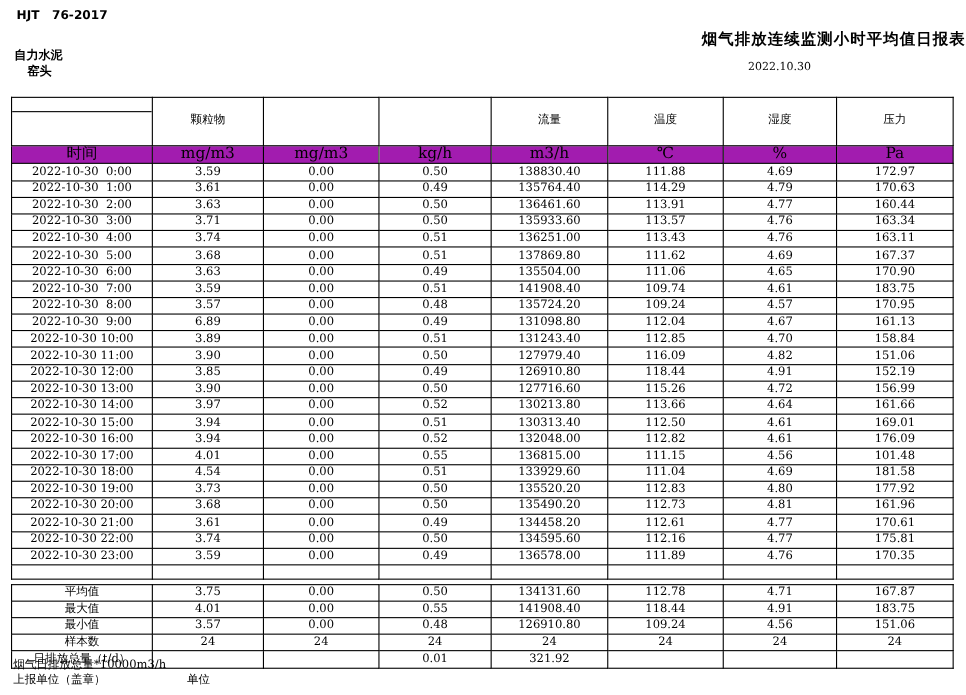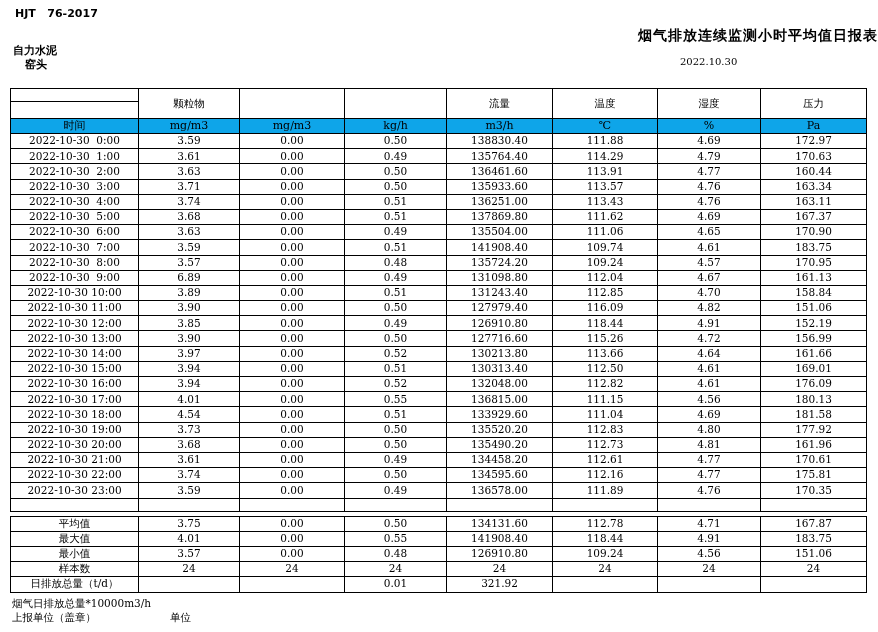--- a/index.html
+++ b/index.html
@@ -40,27 +40,27 @@
   }
   col.c1 { width:128px; }
   col.c2 { width:101px; }
   col.c3 { width:105px; }
   col.c4 { width:102px; }
   col.c5 { width:106px; }
   col.c6 { width:105px; }
   col.c7 { width:103px; }
   col.c8 { width:106px; }
 
-  tr.group-row { height:30px; }
+  tr.group-row { height:44px;font-family:Liberation Mono, monospace; }
   td.split-cell { padding:0; vertical-align:top; }
   td.split-cell .split-top { height:12px; border-bottom:1px solid #000; }
   td.split-cell .split-bottom { height:13px; }
 
   tr.unit-row { height:15px; }
-  tr.unit-row td { background:#0ea5e9; font-size:11px; }
+  tr.unit-row td { background:#a21caf; font-size:14px; }
 
   tr.data-row { height:15.2px; }
   td.time-cell { white-space:pre; }
 
   tr.empty-row { height:13px; }
 
   .summary-table { margin-top:4px; }
   tr.summary-row { height:15px; }
   tr.summary-row:last-child { height:16px; }
 
@@ -286,21 +286,21 @@
           <td>176.09</td>
         </tr>
         <tr class="data-row">
           <td class="time-cell">2022-10-30 17:00</td>
           <td>4.01</td>
           <td>0.00</td>
           <td>0.55</td>
           <td>136815.00</td>
           <td>111.15</td>
           <td>4.56</td>
-          <td>180.13</td>
+          <td>101.48</td>
         </tr>
         <tr class="data-row">
           <td class="time-cell">2022-10-30 18:00</td>
           <td>4.54</td>
           <td>0.00</td>
           <td>0.51</td>
           <td>133929.60</td>
           <td>111.04</td>
           <td>4.69</td>
           <td>181.58</td>

